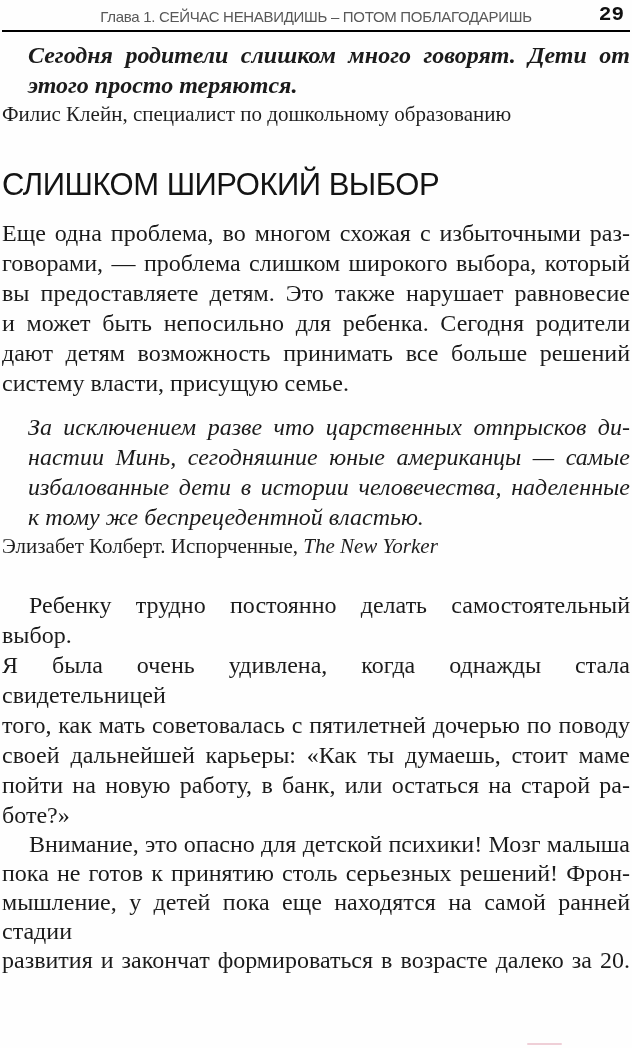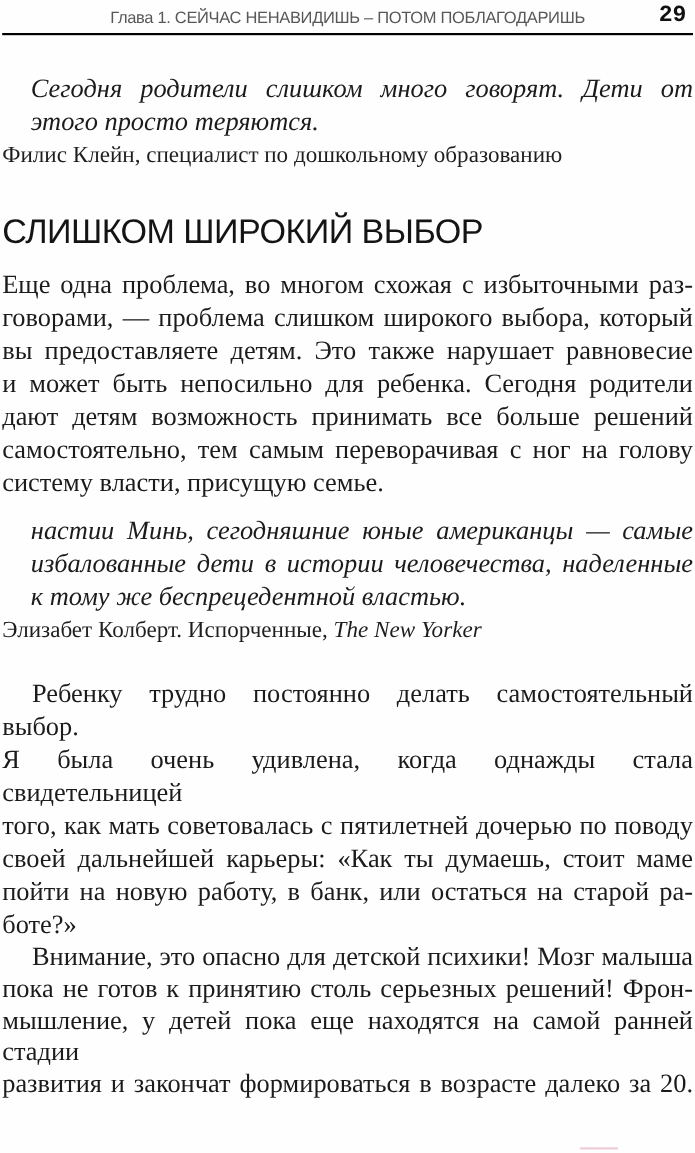--- a/index.html
+++ b/index.html
@@ -41,21 +41,21 @@
     font-size: 24px;
     line-height: 30px;
     text-align: justify;
     text-align-last: justify;
   }
   .line.short { text-align-last: left; }
   .line.indent { text-indent: 27px; }
 
   
   .quote { margin-left: 26px; font-style: italic; }
-  .epigraph { margin-top: 34px; }
+  .epigraph { margin-top: 8px; font-weight: bold; }
   .quote2 { margin-top: 14px; }
 
   .attribution {
     font-size: 21px;
     line-height: 28px;
     color: #1e1e1e;
   }
   .attribution .latin { font-style: italic; }
 
   
@@ -100,25 +100,25 @@
   <div class="attribution">Филис Клейн, специалист по дошкольному образованию</div>
 
   <h1 class="heading">СЛИШКОМ ШИРОКИЙ ВЫБОР</h1>
 
   <div class="para para1">
     <div class="line">Еще одна проблема, во многом схожая с избыточными раз-</div>
     <div class="line">говорами, — проблема слишком широкого выбора, который</div>
     <div class="line">вы предоставляете детям. Это также нарушает равновесие</div>
     <div class="line">и может быть непосильно для ребенка. Сегодня родители</div>
     <div class="line">дают детям возможность принимать все больше решений</div>
-    <div class="line">самостоятельно, тем самым переворачивая с ног на голову</div>
     <div class="line short">систему власти, присущую семье.</div>
   </div>
 
   <div class="quote quote2">
+    <div class="line">За исключением разве что царственных отпрысков ди-</div>
     <div class="line">настии Минь, сегодняшние юные американцы — самые</div>
     <div class="line">избалованные дети в истории человечества, наделенные</div>
     <div class="line short">к тому же беспрецедентной властью.</div>
   </div>
   <div class="attribution"><span>Элизабет Колберт. Испорченные, </span><span class="latin">The New Yorker</span></div>
 
   <div class="para para2">
     <div class="line indent">Ребенку трудно постоянно делать самостоятельный выбор.</div>
     <div class="line">Я была очень удивлена, когда однажды стала свидетельницей</div>
     <div class="line">того, как мать советовалась с пятилетней дочерью по поводу</div>

